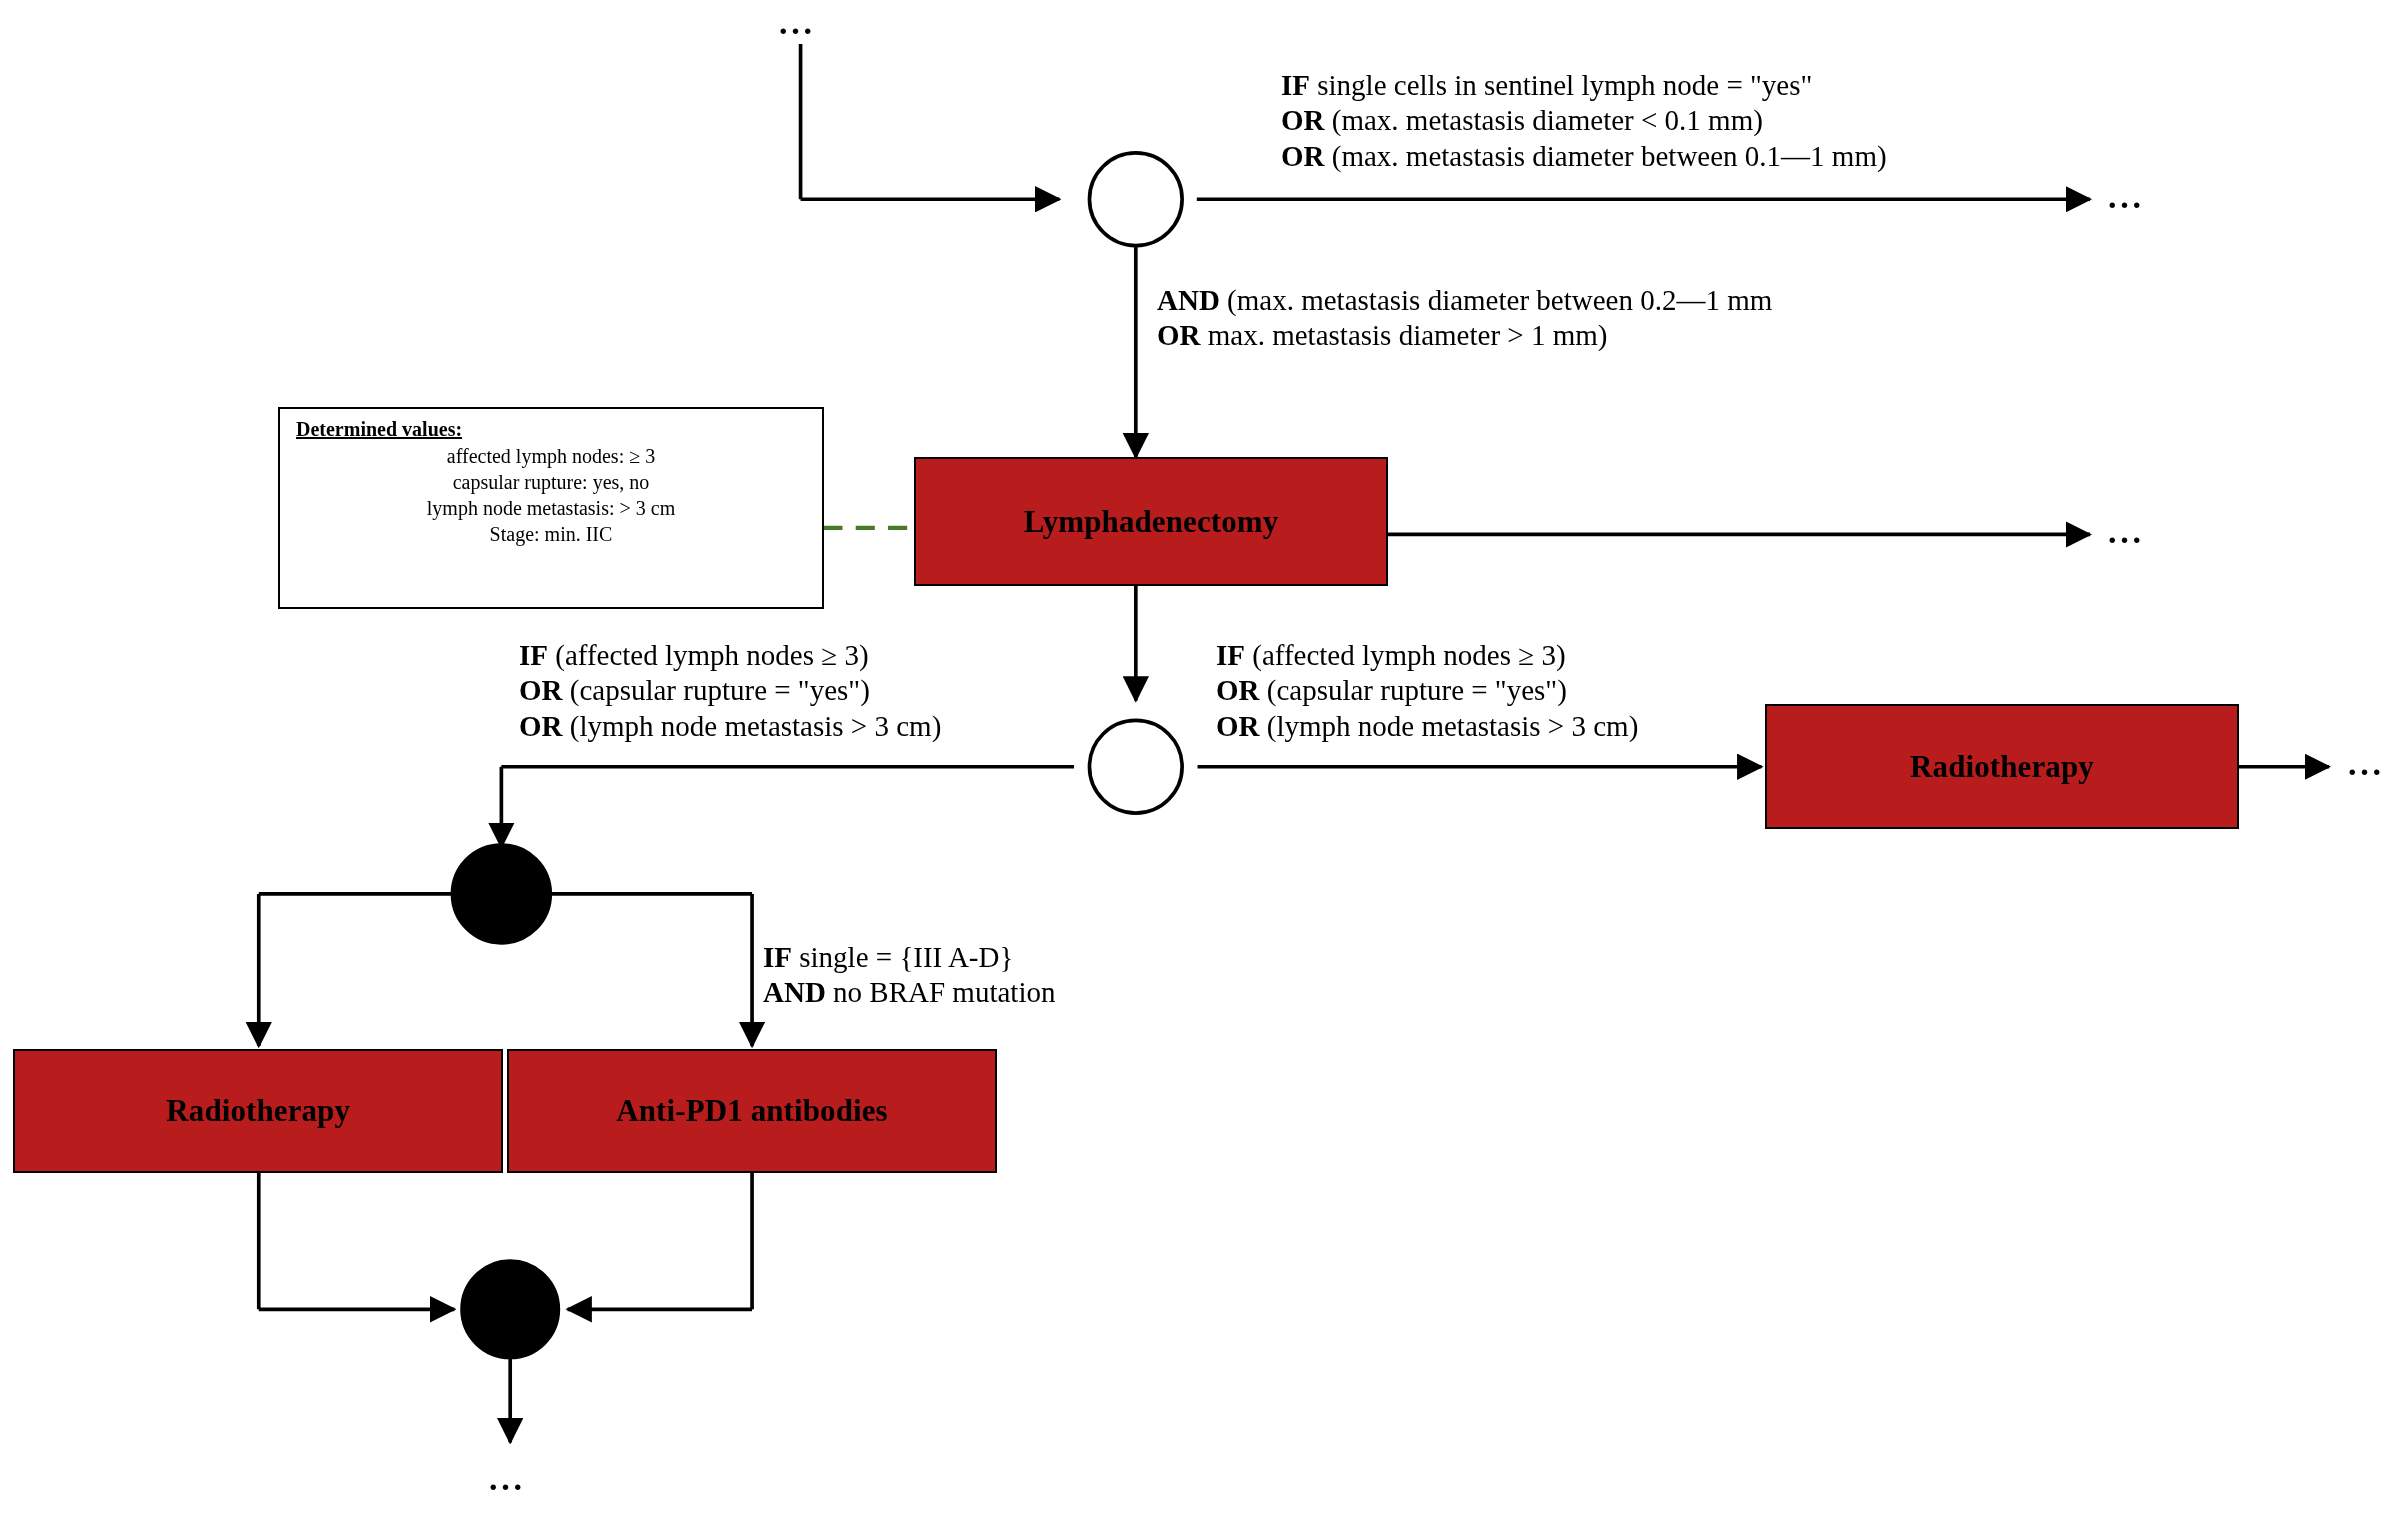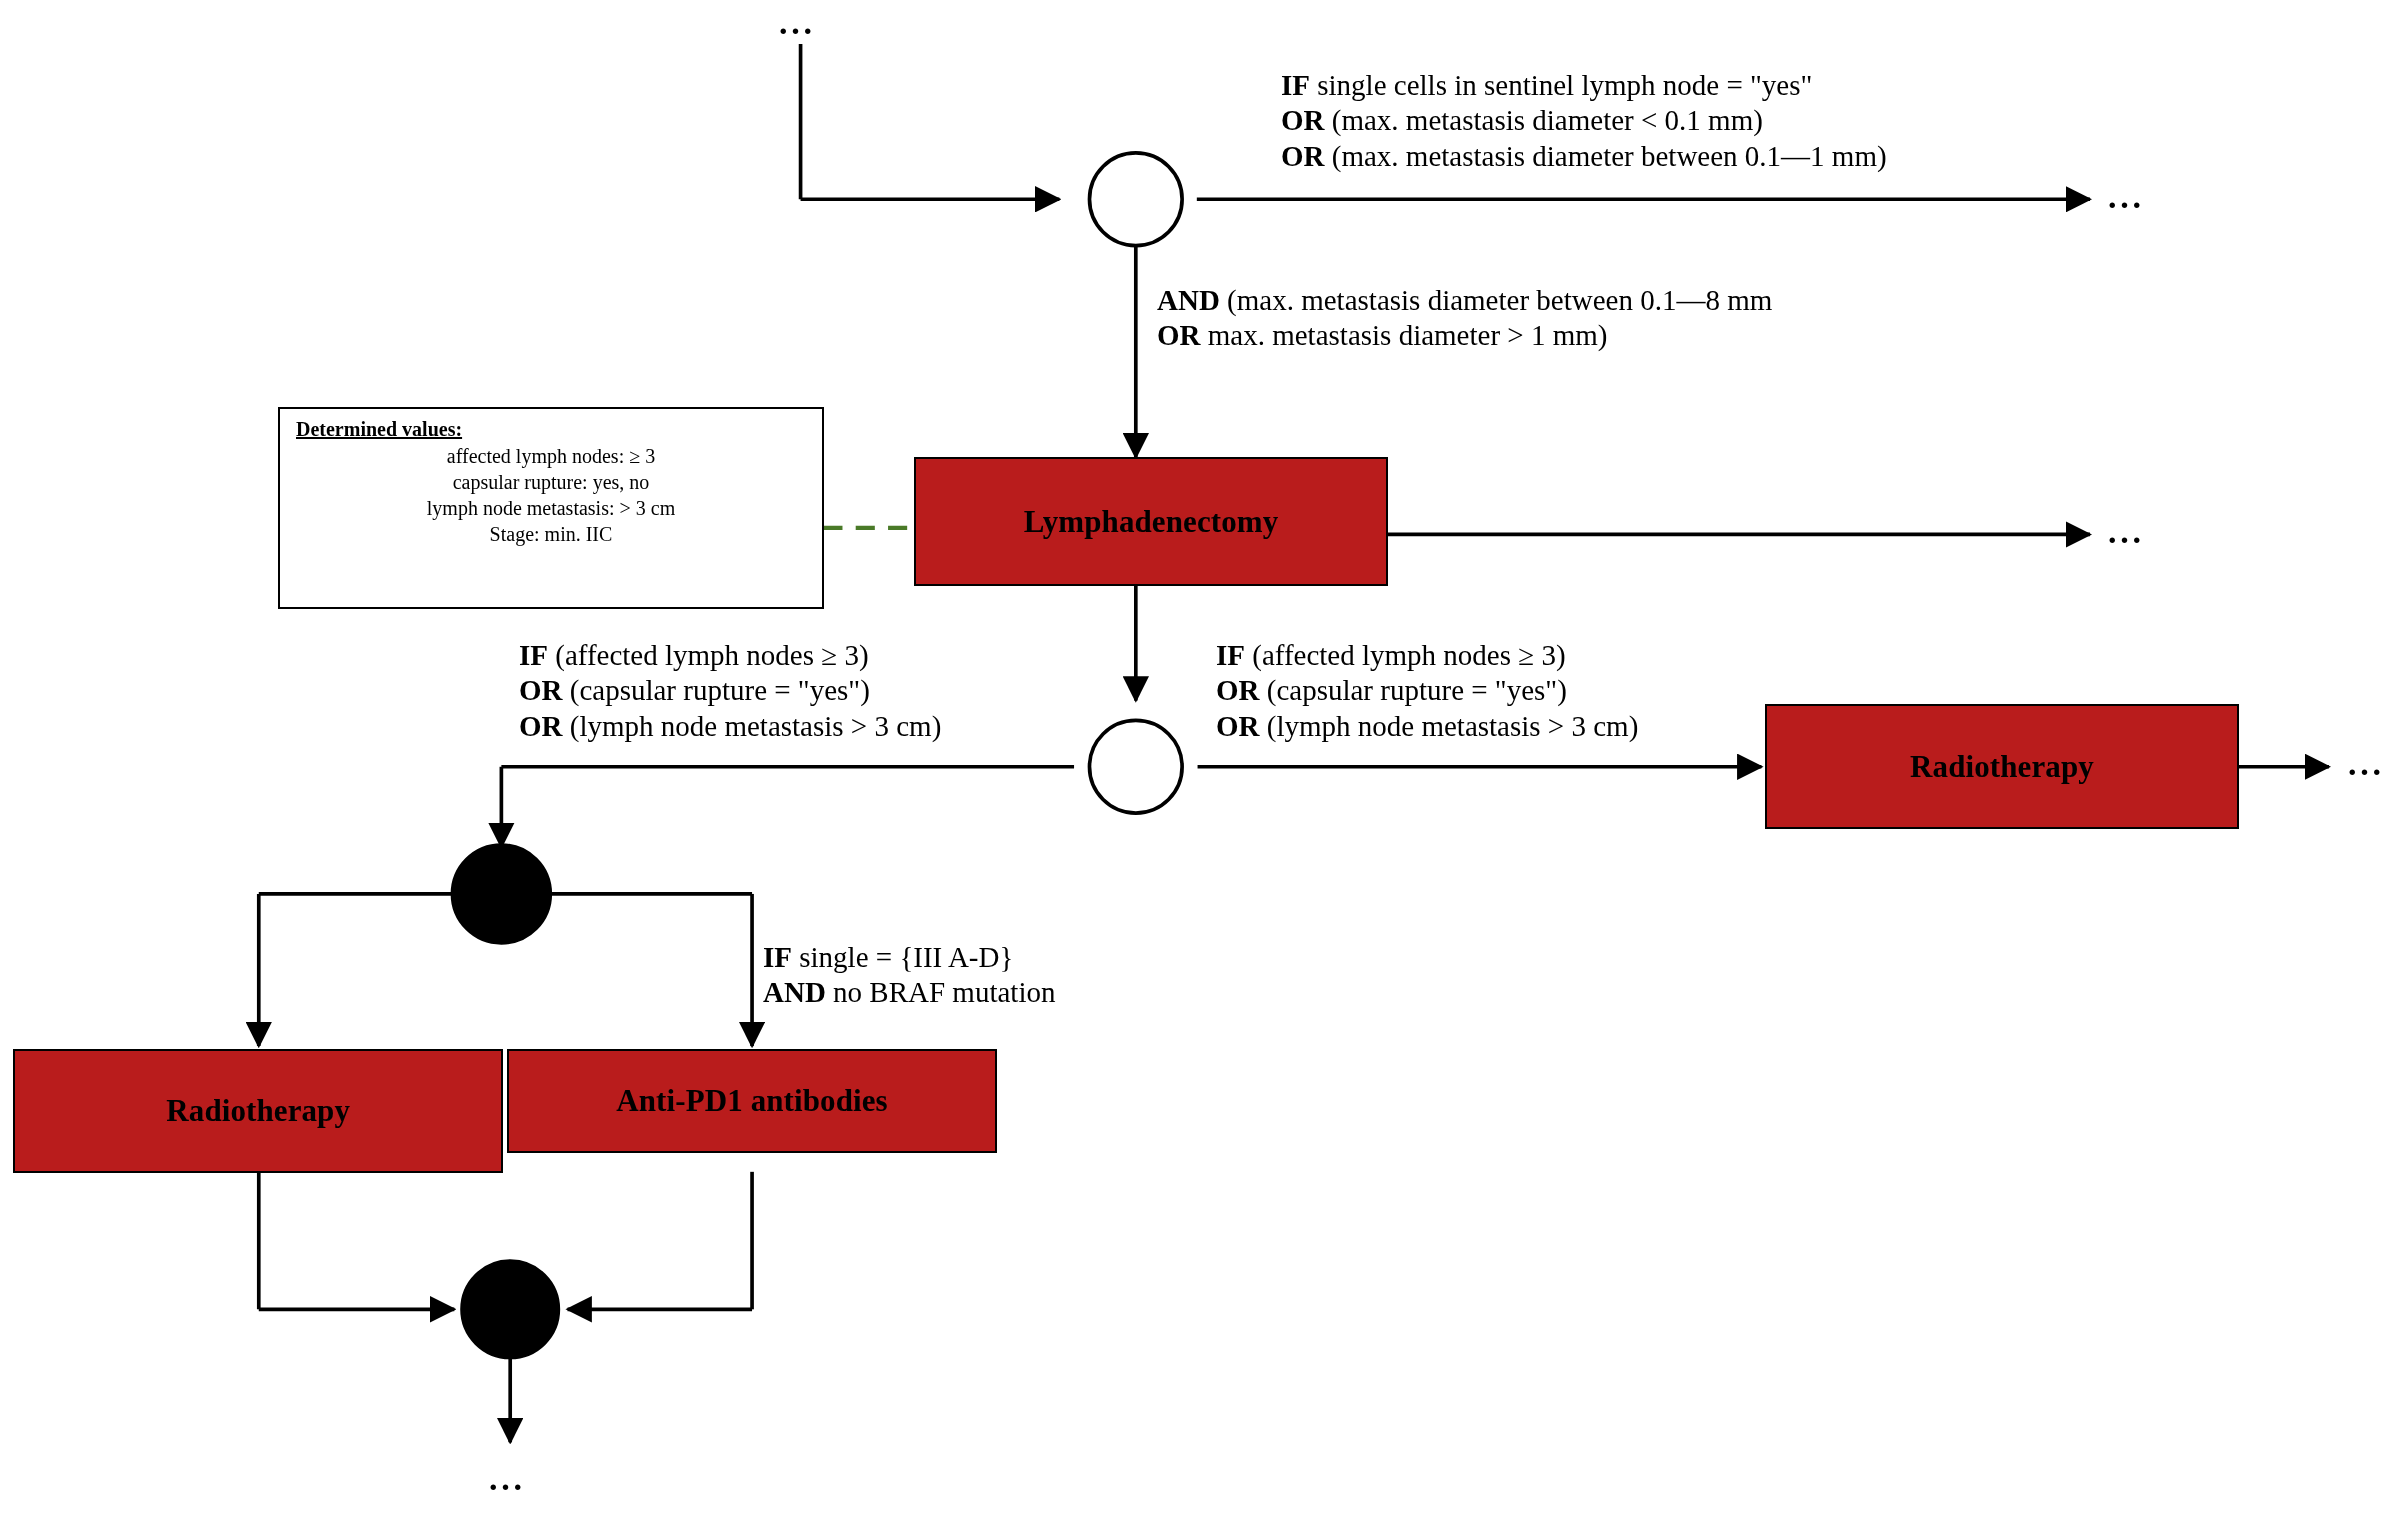--- a/index.html
+++ b/index.html
@@ -139,21 +139,21 @@
   <div class="ellipsis" style="left:2348px; top:747px;">...</div>
   <div class="ellipsis" style="left:489px; top:1462px;">...</div>
 
   <div class="cond" style="left:1281px; top:68px;">
     <div><b>IF</b><span> single cells in sentinel lymph node = "yes"</span></div>
     <div><b>OR</b><span> (max. metastasis diameter &lt; 0.1 mm)</span></div>
     <div><b>OR</b><span> (max. metastasis diameter between 0.1—1 mm)</span></div>
   </div>
 
   <div class="cond" style="left:1157px; top:283px;">
-    <div><b>AND</b><span> (max. metastasis diameter between 0.1—8 mm</span></div>
+    <div><b>AND</b><span> (max. metastasis diameter between 0.2—1 mm</span></div>
     <div><b>OR</b><span> max. metastasis diameter &gt; 1 mm)</span></div>
   </div>
 
   <div class="cond" style="left:519px; top:638px;">
     <div><b>IF</b><span> (affected lymph nodes ≥ 3)</span></div>
     <div><b>OR</b><span> (capsular rupture = "yes")</span></div>
     <div><b>OR</b><span> (lymph node metastasis &gt; 3 cm)</span></div>
   </div>
 
   <div class="cond" style="left:1216px; top:638px;">
@@ -180,18 +180,18 @@
   </div>
 
   <div class="act-box" style="left:1765px; top:704px; width:474px; height:125px;">
     <span>Radiotherapy</span>
   </div>
 
   <div class="act-box" style="left:13.2px; top:1049px; width:490px; height:124px;">
     <span>Radiotherapy</span>
   </div>
 
-  <div class="act-box" style="left:507px; top:1049px; width:490px; height:104px;">
+  <div class="act-box" style="left:507px; top:1049px; width:490px; height:124px;">
     <span>Anti-PD1 antibodies</span>
   </div>
 
 </div>
 
 
 </body></html>

